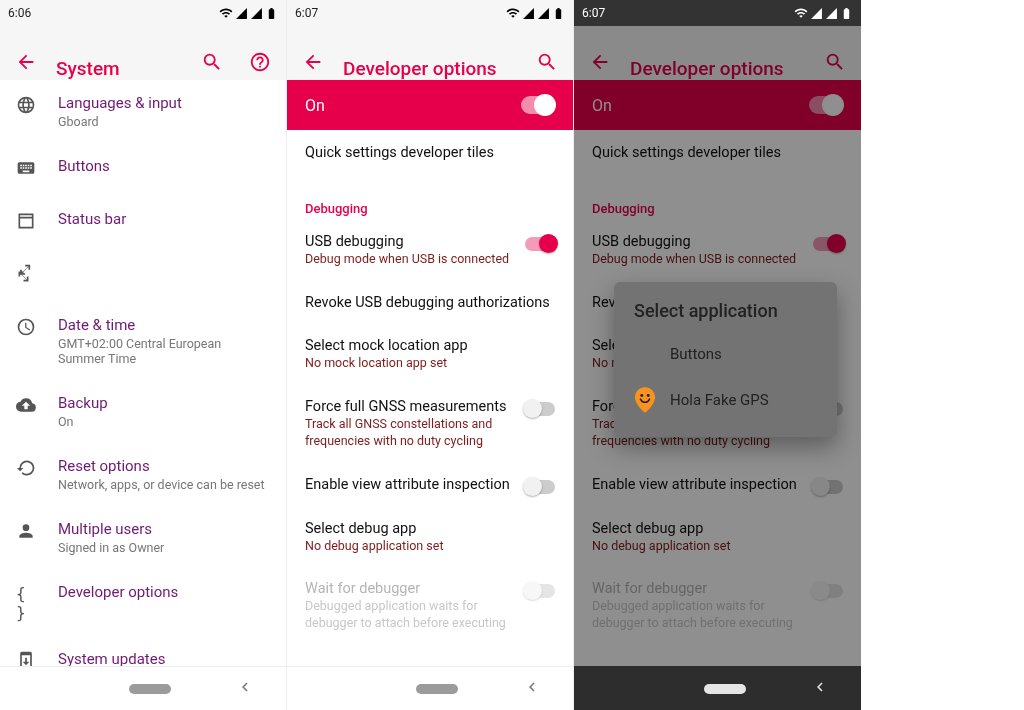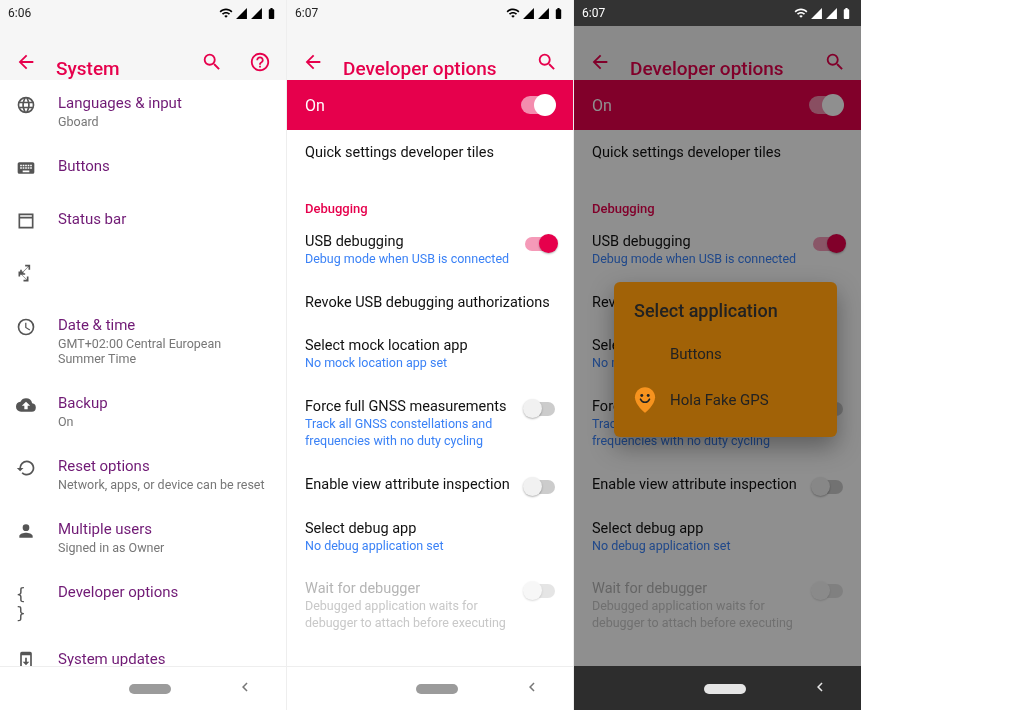--- a/index.html
+++ b/index.html
@@ -22,37 +22,37 @@
   .row .primary { font-size: 15px; color: #701a75; }
   .row .secondary { font-size: 12.5px; color: #777; margin-top: 2px; }
   
   .hero { background: #e6004c; color: #fff; height: 50px; display: flex; align-items: center; padding: 0 18px; font-size: 16px; }
   .hero .grow { flex: 1; }
   .hero .switch { width: 34px; height: 18px; border-radius: 10px; background: rgba(255,255,255,.55); position: relative; }
   .hero .switch::after { content: ""; position: absolute; right: -1px; top: -2px; width: 22px; height: 22px; background: #fff; border-radius: 50%; }
   .item { padding: 13px 18px 13px 18px; display: flex; gap: 12px; }
   .item .body { flex: 1; }
   .item .p { font-size: 14.5px; color: #111; }
-  .item .s { font-size: 12.5px; color: #3b82f6; margin-top: 1px; line-height: 1.35; }
+  .item .s { font-size: 12.5px; color: #7f1d1d; margin-top: 1px; line-height: 1.35; }
   .section-header { padding: 18px 18px 4px 18px; font-size: 13px; color: #e6004c; font-weight: 500; }
   .switch2 { width: 30px; height: 14px; border-radius: 8px; background: #ccc; position: relative; flex-shrink: 0; margin-top: 4px; }
   .switch2::after { content: ""; position: absolute; left: -2px; top: -3px; width: 19px; height: 19px; background: #f1f1f1; border-radius: 50%; box-shadow: 0 1px 2px rgba(0,0,0,.3); }
   .switch2.on { background: #f59ab8; }
   .switch2.on::after { left: auto; right: -3px; background: #e6004c; }
   .disabled .p { color: #b5b5b5; }
   .disabled .s { color: #c8c8c8; }
   .quickrow { padding: 14px 18px 22px 18px; font-size: 14.5px; color: #111; }
   
   .navbar { height: 44px; background: #fff; display: flex; align-items: center; justify-content: space-around; border-top: 1px solid #eee; }
   .pill { width: 42px; height: 10px; background: #9b9b9b; border-radius: 6px; }
   .navback { color: #777; }
   .navback svg { width: 18px; height: 18px; fill: currentColor; }
   
   .dim-overlay { position: absolute; inset: 0; background: rgba(0,0,0,.44); }
-  .dialog { position: absolute; left: 40px; right: 24px; top: 282px; background: #a16207; border-radius: 6px; box-shadow: 0 10px 24px rgba(0,0,0,.35); padding: 18px 20px 14px 20px; }
+  .dialog { position: absolute; left: 40px; right: 24px; top: 282px; background: #737373; border-radius: 6px; box-shadow: 0 10px 24px rgba(0,0,0,.35); padding: 18px 20px 14px 20px; }
   .dialog h3 { font-size: 18px; font-weight: 500; color: #222; margin-bottom: 10px; }
   .dialog .opt { display: flex; align-items: center; gap: 14px; padding: 10px 0; font-size: 15px; color: #222; }
   .dialog .opt .emoji { width: 22px; height: 26px; display: flex; align-items: center; justify-content: center; }
   .dialog .opt .emoji svg { width: 22px; height: 26px; }
   .dialog .opt.first .emoji { width: 22px; }
   
   .panel.dimmed .statusbar, .panel.dimmed .appbar { background: #f6f6f6; }
 </style>
 </head>
 <body>

